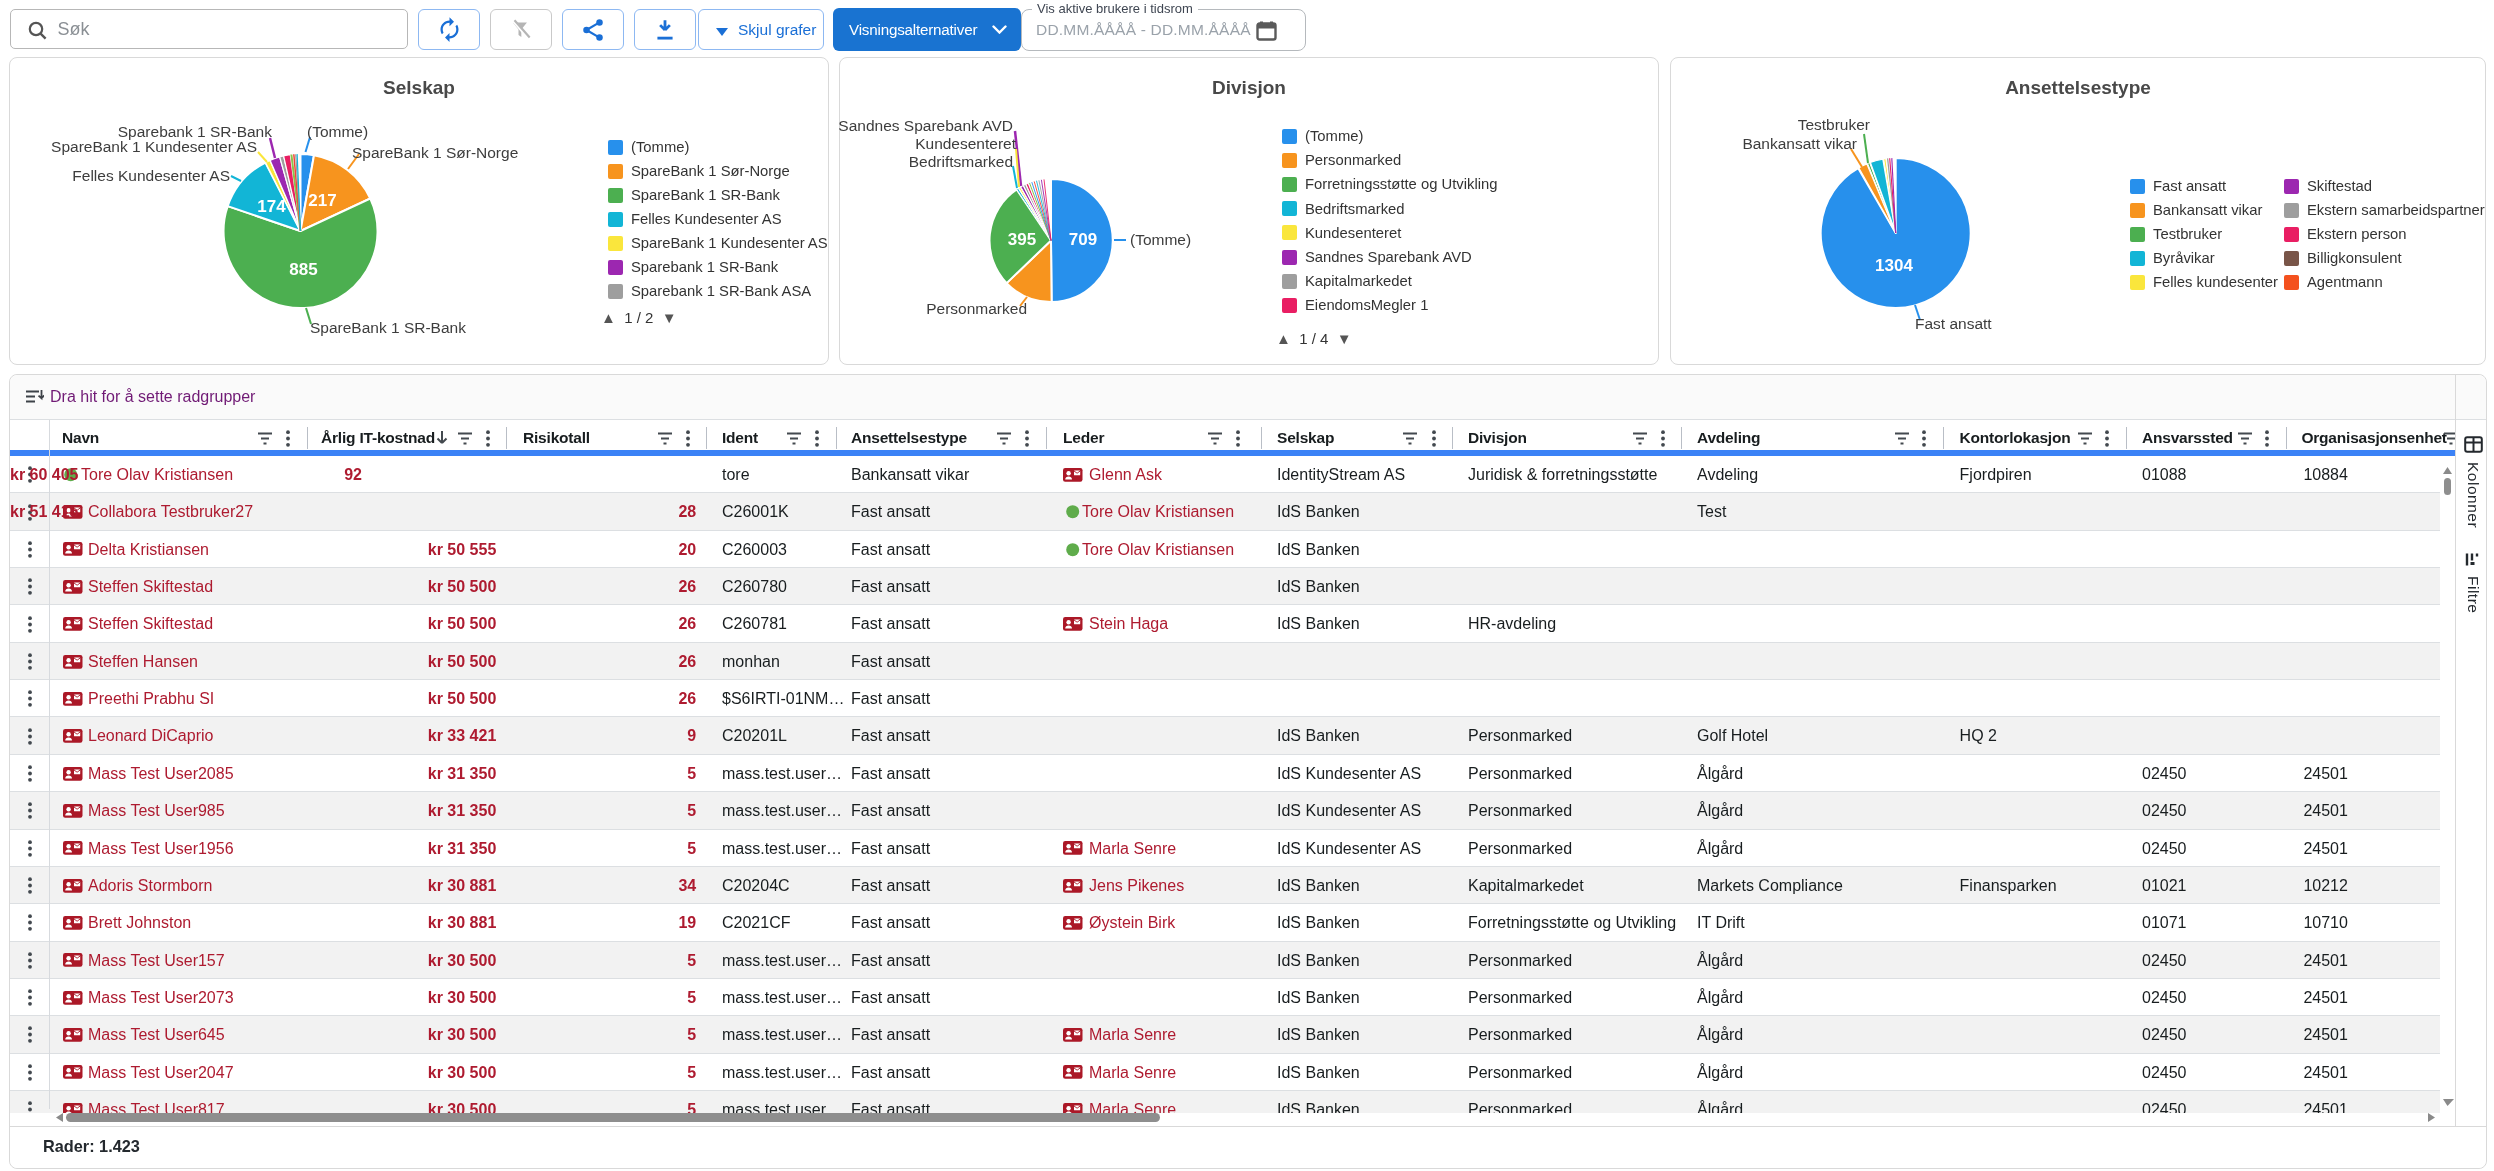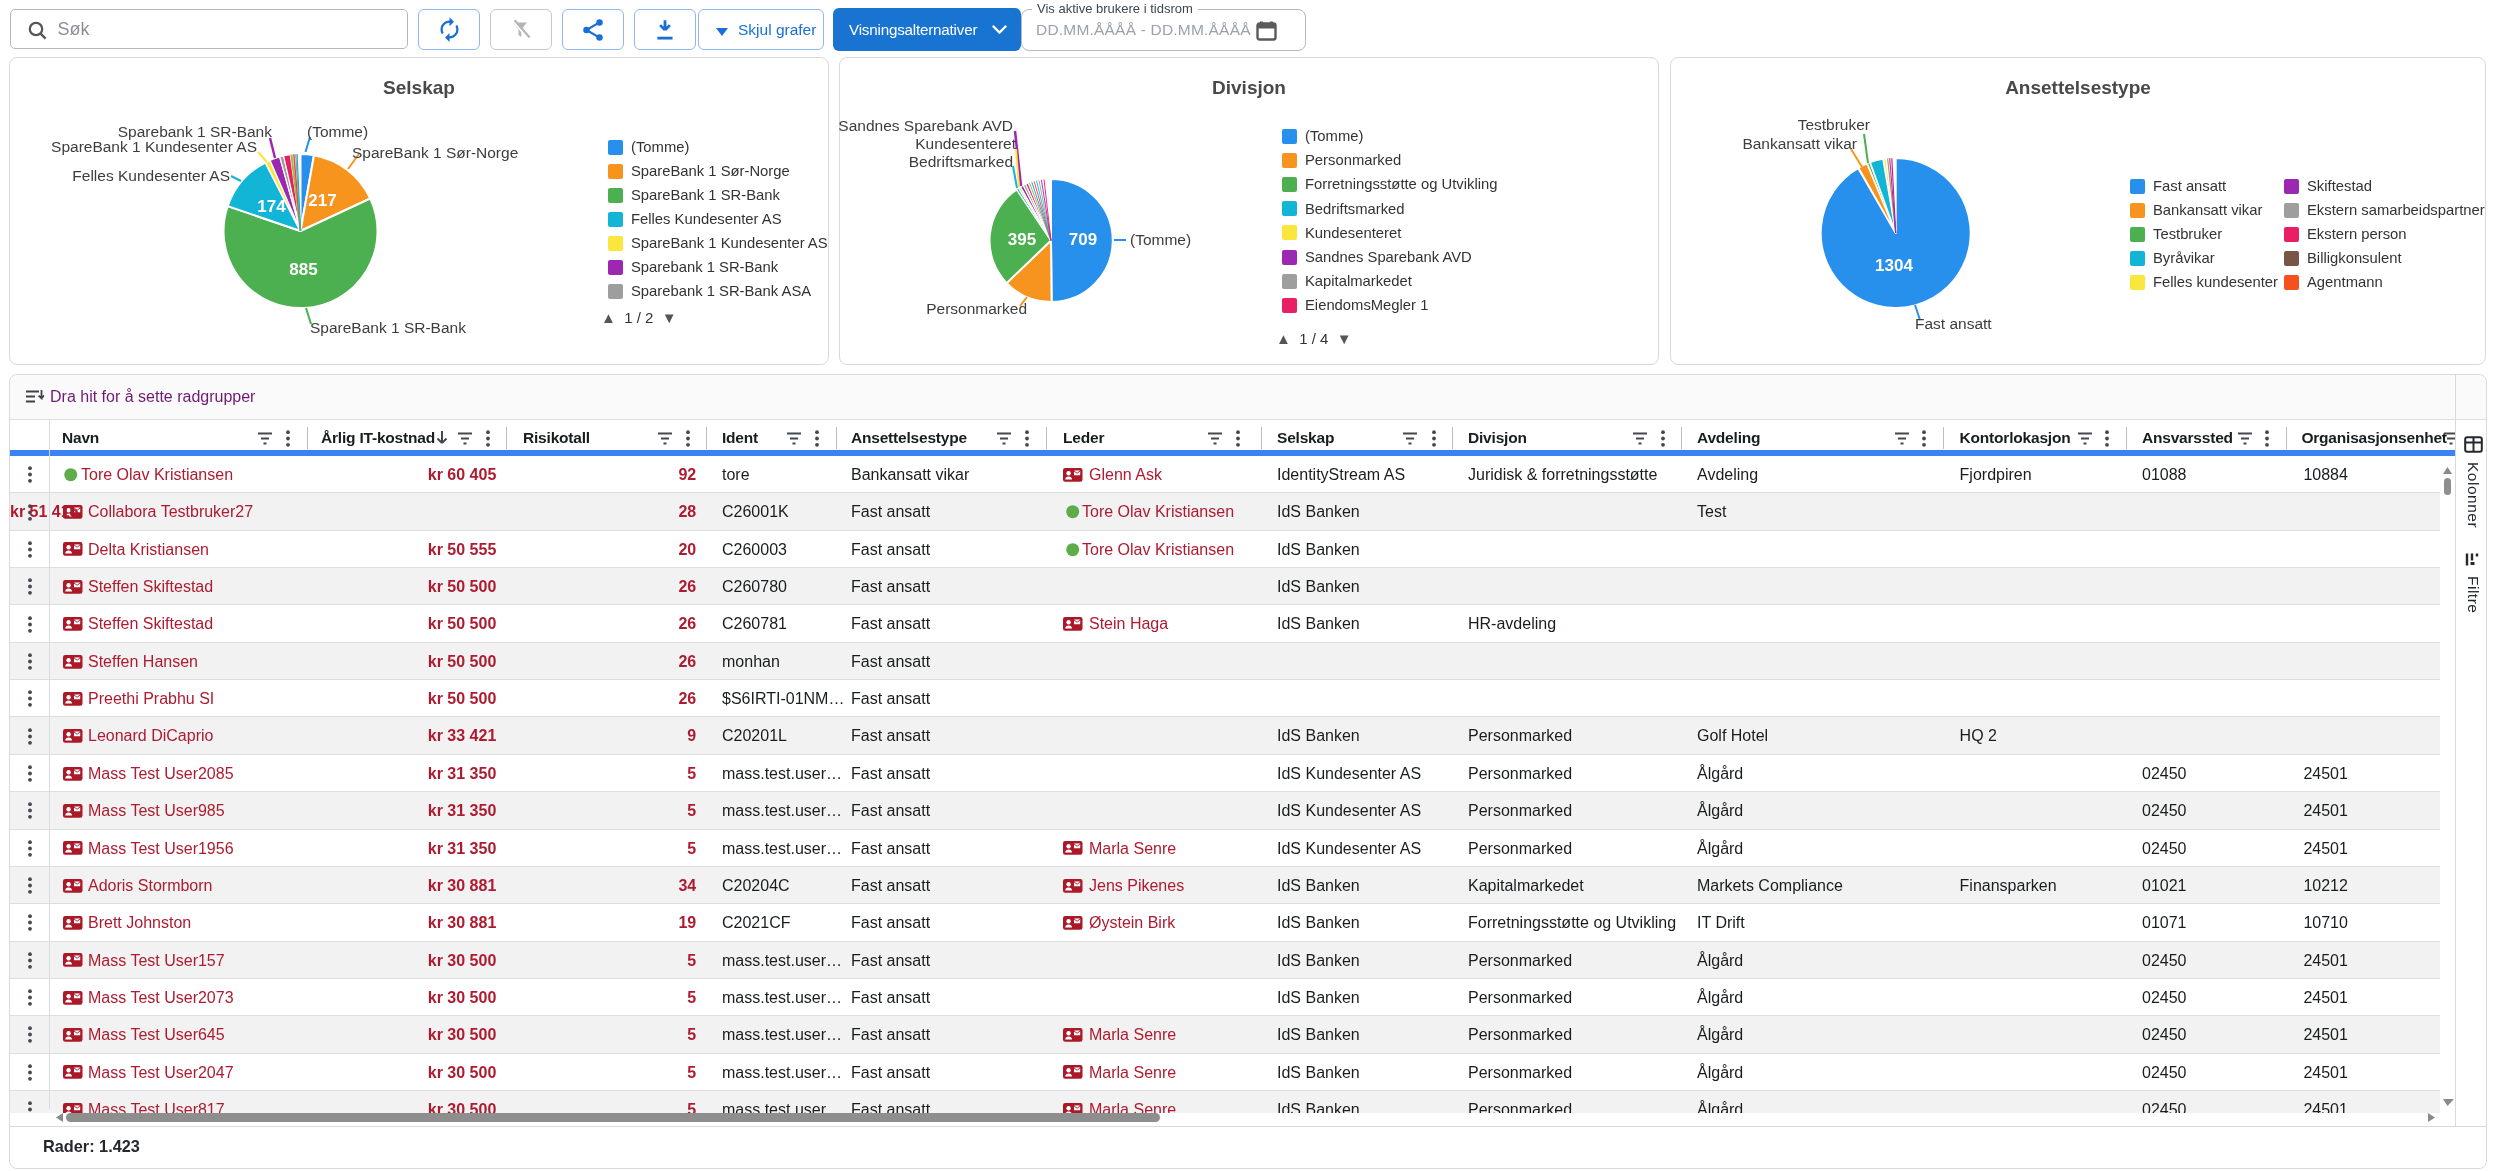--- a/index.html
+++ b/index.html
@@ -391,22 +391,22 @@
 </div>
 <div class="abs" style="left:10px;top:456px;width:2430px;height:656.8px;overflow:hidden">
 <div class="row" style="top:0px;height:37.4px">
 <svg class="abs" style="left:18px;top:10.2px" width="4" height="17" viewBox="0 0 4 17">
         <use href="#i-dots"></use>
       </svg>
 <svg class="abs" style="left:54px;top:12px" width="14" height="14" viewBox="0 0 14 14">
         <use href="#i-gdot"></use>
       </svg>
 <span class="cell red" style="left:71px">Tore Olav Kristiansen</span>
-<span class="cell red b" style="left:0;width:486.3px;text-align:right">kr 60 405</span>
-<span class="cell red b" style="left:0;width:686.2px;text-align:right">92</span>
+<span class="cell red b" style="left:0;width:486.3px;text-align:left">kr 60 405</span>
+<span class="cell red b" style="left:0;width:686.2px;text-align:center">92</span>
 <span class="cell trunc" style="left:712px">tore</span>
 <span class="cell" style="left:841px">Bankansatt vikar</span>
 <svg class="abs" style="left:1053px;top:11.8px" width="20" height="14" viewBox="0 0 20 14">
         <use href="#i-card"></use>
       </svg>
 <span class="cell red" style="left:1079px">Glenn Ask</span>
 <span class="cell" style="left:1267px">IdentityStream AS</span>
 <span class="cell" style="left:1458px">Juridisk &amp; forretningsstøtte</span>
 <span class="cell" style="left:1687px">Avdeling</span>
 <span class="cell" style="left:1949.6px">Fjordpiren</span>

